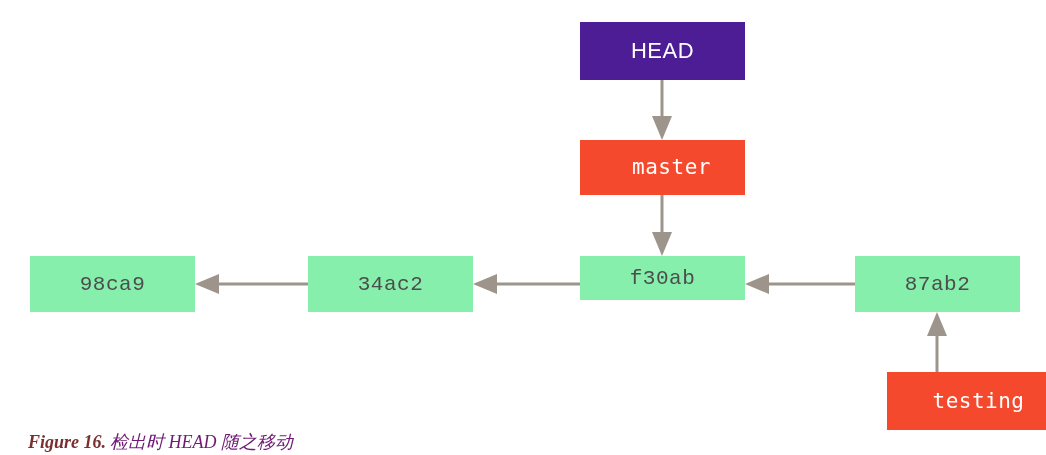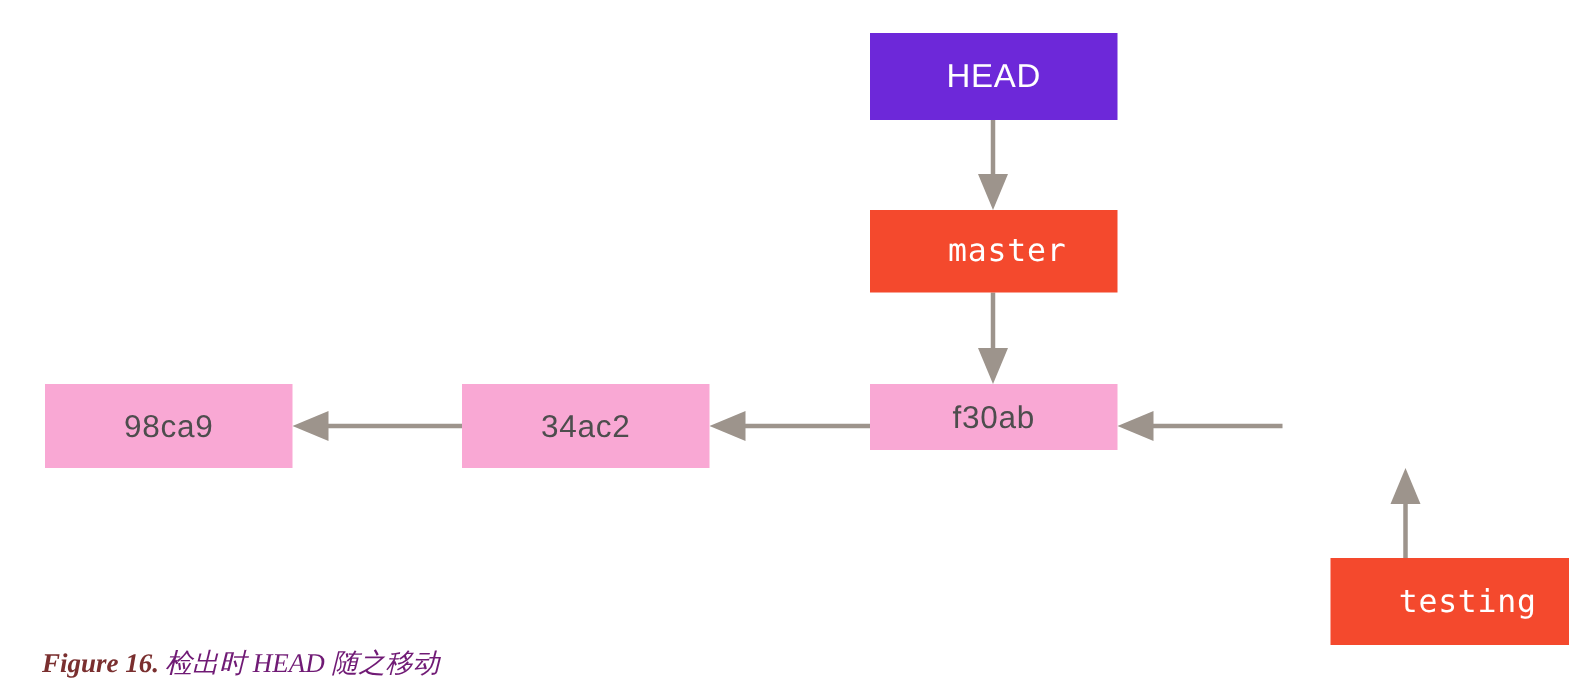--- a/index.html
+++ b/index.html
@@ -28,29 +28,29 @@
     box-sizing: border-box;
     display: flex;
     align-items: center;
     justify-content: center;
     text-align: center;
     line-height: 1;
     user-select: none;
   }
 
   .node-commit {
-    background: #f9a8d4;
+    background: #86efac;
     color: #4d4d4d;
-    font-family: Liberation Sans, sans-serif;
+    font-family: Liberation Mono, monospace;
     font-size: 21px;
     letter-spacing: 0.5px;
   }
 
   .node-head {
-    background: #6d28d9;
+    background: #4c1d95;
     color: #ffffff;
     font-family: "Liberation Sans", sans-serif;
     font-size: 22px;
     letter-spacing: 0.5px;
   }
 
   .node-branch {
     background: #f4492d;
     color: #ffffff;
     font-family: "DejaVu Sans Mono", "Liberation Mono", monospace;
@@ -139,20 +139,23 @@
   </div>
 
   <div class="node node-commit" id="node-34ac2">
     <span>34ac2</span>
   </div>
 
   <div class="node node-commit" id="node-f30ab">
     <span>f30ab</span>
   </div>
 
+  <div class="node node-commit" id="node-87ab2">
+    <span>87ab2</span>
+  </div>
 
   <div class="node node-head" id="node-head">
     <span>HEAD</span>
   </div>
 
   <div class="node node-branch" id="node-master">
     <span>master</span>
   </div>
 
   <div class="node node-branch" id="node-testing">

